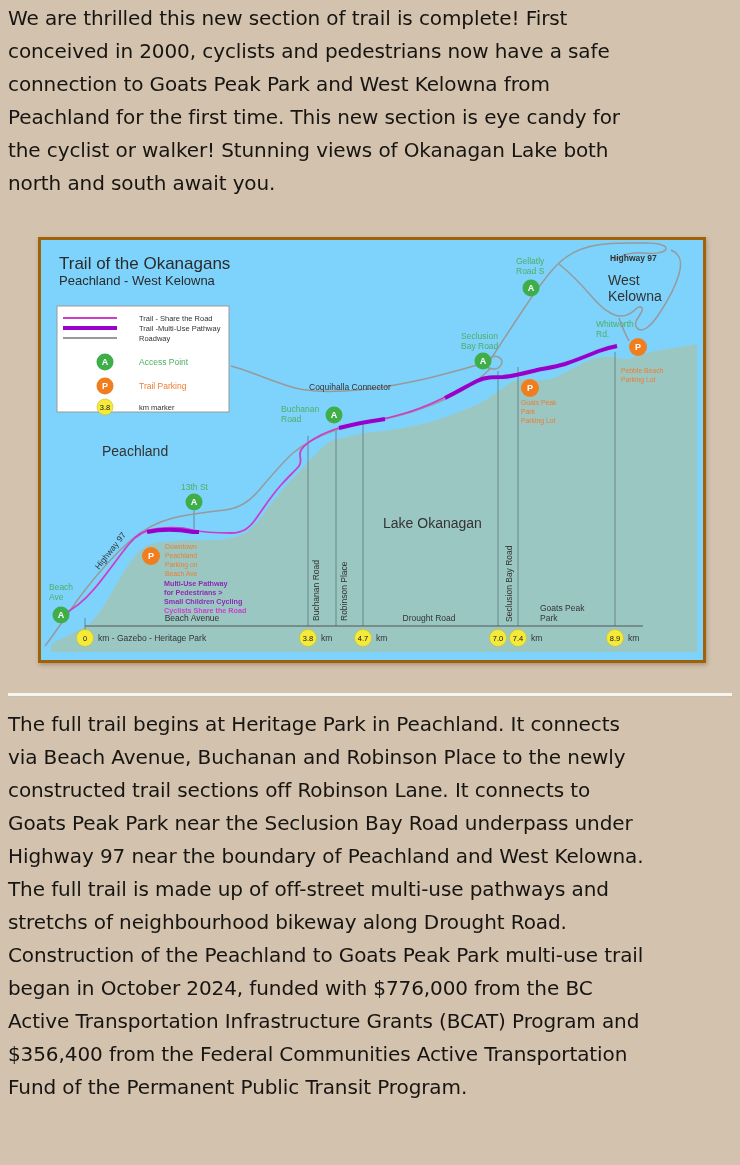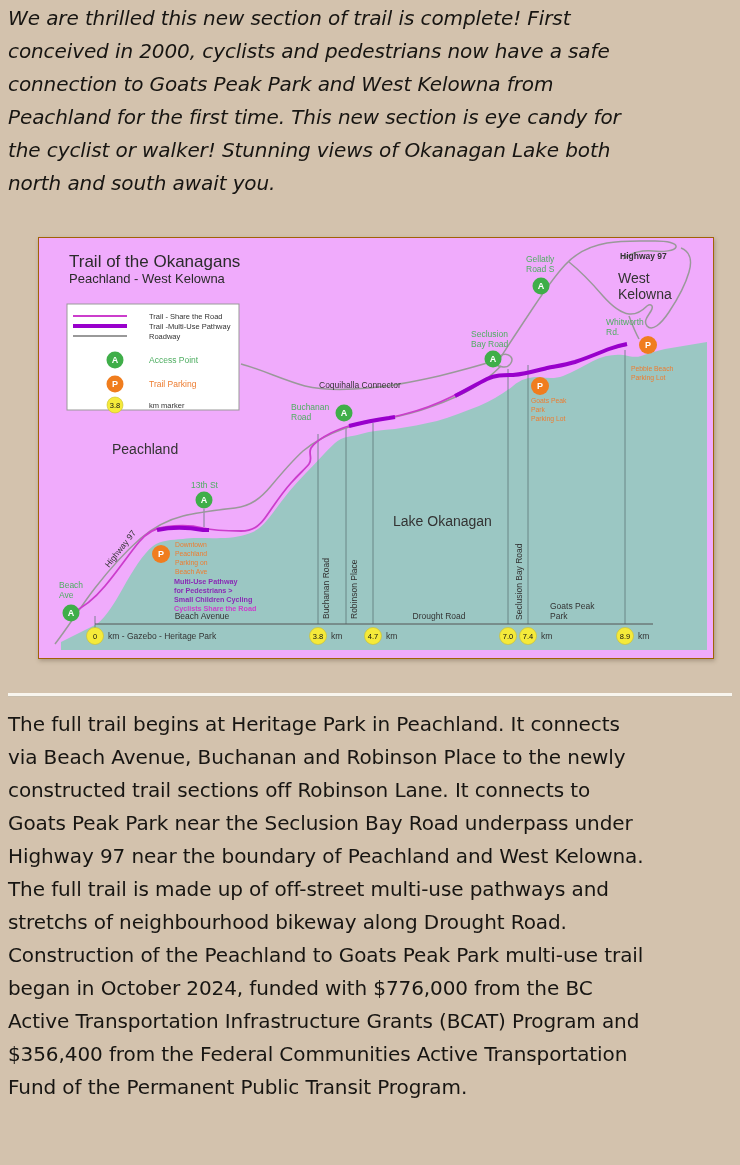--- a/index.html
+++ b/index.html
@@ -7,31 +7,30 @@
     width:740px;height:1165px;position:relative;overflow:hidden;
     background:#d3c2ad;
     font-family:"DejaVu Sans",sans-serif;
     color:#171512;
   }
   .para{
     position:absolute;left:8px;width:728px;
     font-size:20px;line-height:33px;letter-spacing:-0.1px;
     white-space:pre-line;color:#171512;
   }
-  #intro{top:2px;font-style:italic;}
+  #intro{top:2px;}
   #body-text{top:708px;}
   #divider{
     position:absolute;left:8px;top:693px;width:724px;height:3px;
     background:#f8f5ee;border-bottom:1px solid #c9bfae;
   }
   #map-frame{
     position:absolute;left:38px;top:237px;width:662px;height:420px;
-    background:#f0abfc;border:1px solid #a16207;
+    background:#7dd3fc;border:3px solid #a16207;
     box-shadow:1px 2px 4px rgba(90,75,55,0.35);
-    padding-left:12px;
   }
   svg text{font-family:"Liberation Sans",sans-serif;}
   .map-title{font-size:17px;fill:#2b2b2b;}
   .map-subtitle{font-size:13px;fill:#2b2b2b;}
   .lbl-big{font-size:14px;fill:#333;}
   .lbl-blk{font-size:8.5px;fill:#333;}
   .lbl-grn{font-size:8.5px;fill:#4fae62;}
   .lbl-org{font-size:6.8px;fill:#ed7d31;}
   .lbl-pur{font-size:7.2px;fill:#8a2bb5;font-weight:bold;}
   .lbl-mag{font-size:7.2px;fill:#cc3dcc;font-weight:bold;}

